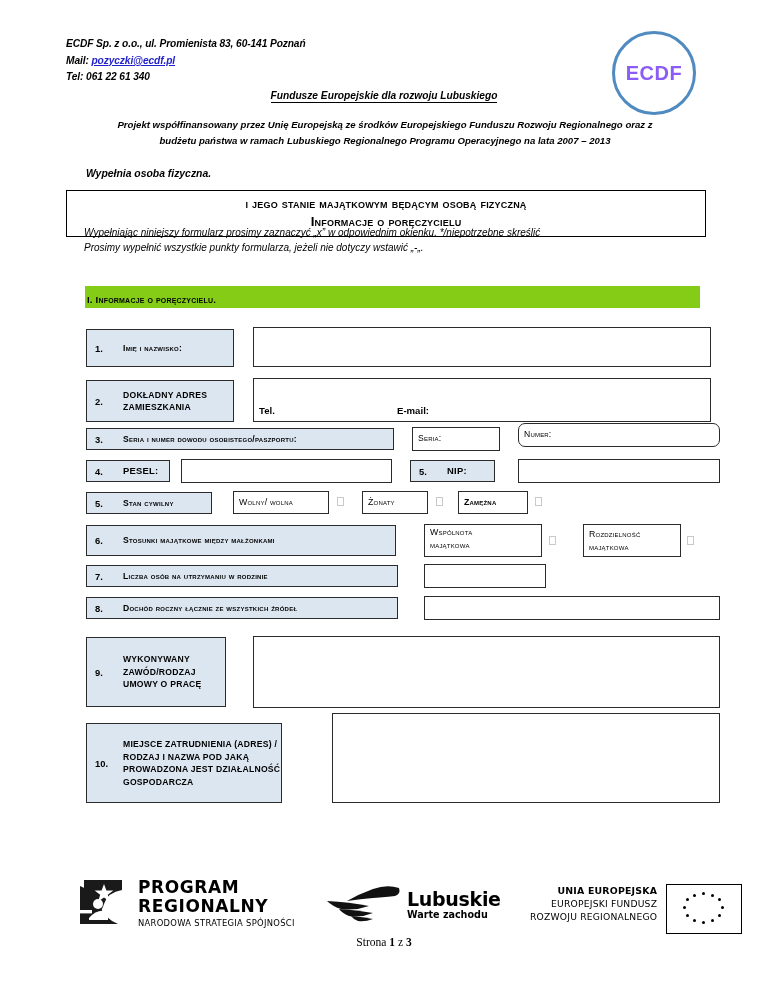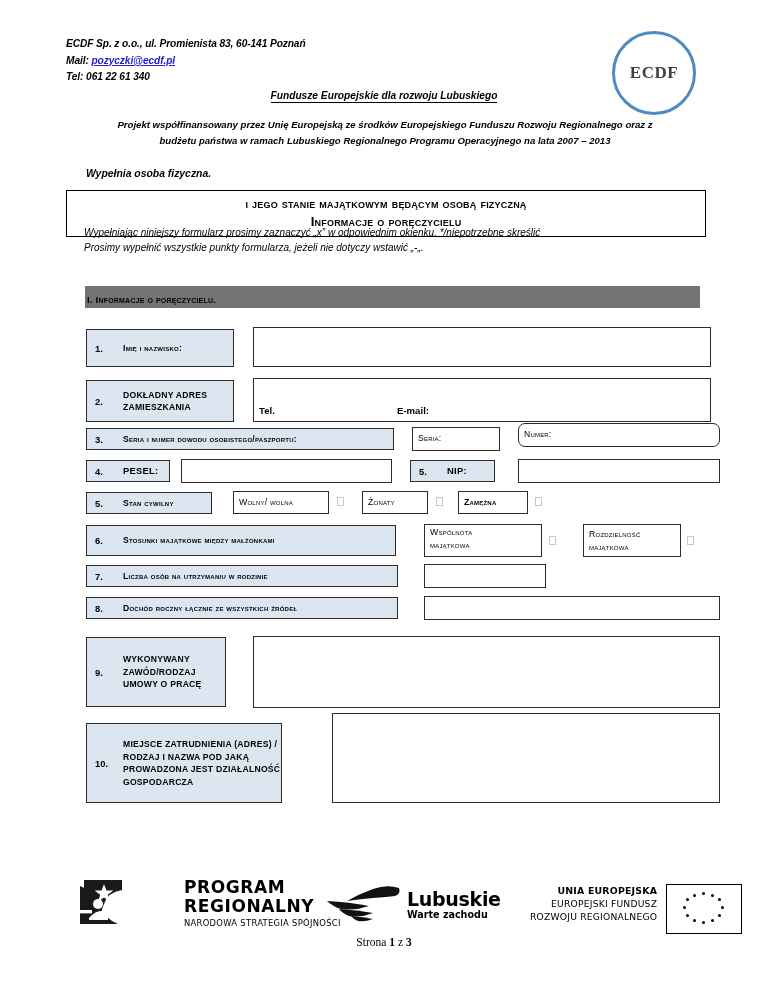--- a/index.html
+++ b/index.html
@@ -51,25 +51,25 @@
     width: 84px;
     height: 84px;
     border: 3px solid #4f8ac0;
     border-radius: 50%;
     box-sizing: border-box;
     display: flex;
     align-items: center;
     justify-content: center;
   }
   .ecdf-logo .mark {
-    font-family: Liberation Serif, serif;
-    font-size: 17px;
+    font-family: Liberation Sans, sans-serif;
+    font-size: 20px;
     font-weight: bold;
     letter-spacing: 0.5px;
-    color: #404040;
+    color: #8b5cf6;
   }
 
   .hdr-fundusze {
     position: absolute;
     left: 0;
     top: 90px;
     width: 768px;
     text-align: center;
     font-size: 10.2px;
     font-weight: bold;
@@ -131,21 +131,21 @@
     white-space: nowrap;
   }
 
   
   .section-bar {
     position: absolute;
     left: 85px;
     top: 286px;
     width: 615px;
     height: 22px;
-    background: #737373;
+    background: #84cc16;
   }
   .section-bar .txt {
     position: absolute;
     left: 2px;
     top: 8px;
     font-size: 9.6px;
     font-weight: bold;
     font-variant: small-caps;
     letter-spacing: 0.2px;
   }
@@ -219,21 +219,20 @@
     font-weight: bold;
   }
 
   
   .footer-pr {
     position: absolute;
     left: 78px;
     top: 878px;
     display: flex;
     align-items: center;
-    gap: 46px;
   }
   .pr-emblem {
     width: 52px;
     height: 50px;
     position: relative;
     margin-right: 8px;
   }
   .pr-text .l1, .pr-text .l2 {
     font-size: 17px;
     font-weight: bold;

